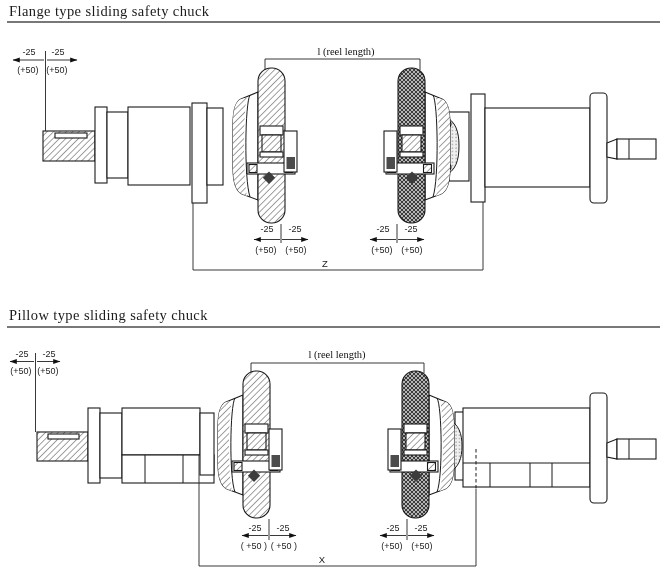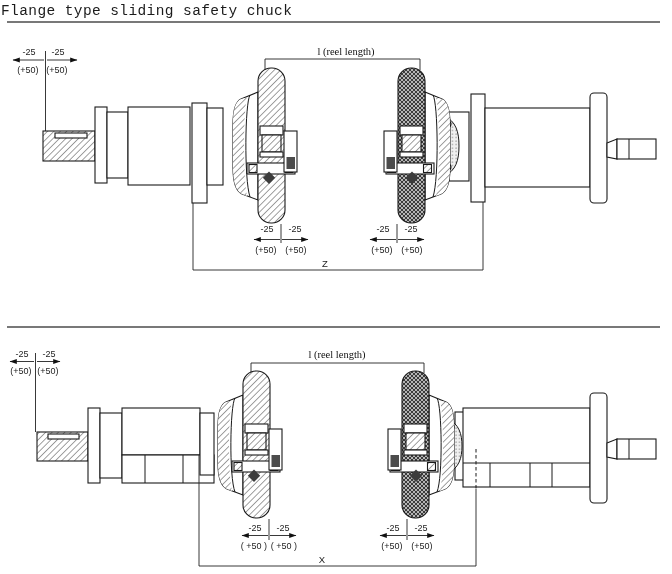--- a/index.html
+++ b/index.html
@@ -1,19 +1,19 @@
 <!DOCTYPE html>
 <html><head>
 <meta charset="utf-8">
 <style>
   html,body{margin:0;padding:0;background:#fff;}
   .page{position:relative;width:672px;height:574px;background:#fff;overflow:hidden;
         font-family:"Liberation Serif",serif;}
-  .sec-title{position:absolute;left:1px;font-size:14.5px;letter-spacing:.4px;color:#1b1b1b;
-             font-family:Liberation Mono, monospace;white-space:nowrap;}
+  .sec-title{position:absolute;left:9px;font-size:14.5px;letter-spacing:.4px;color:#1b1b1b;
+             font-family:Liberation Serif, serif;white-space:nowrap;}
   .t1{top:3px;} .t2{top:307px;}
   .rule{position:absolute;left:7px;width:653px;height:2px;background:#787878;}
   .r1{top:21px;} .r2{top:326px;}
   svg{position:absolute;left:0;top:0;}
   .ol{fill:#fff;stroke:#1a1a1a;stroke-width:1.1;}
   .olh{fill:url(#hL);stroke:#1a1a1a;stroke-width:1.1;}
   .olhd{fill:url(#hD);stroke:#1a1a1a;stroke-width:1.1;}
   .ln{stroke:#1a1a1a;stroke-width:1;fill:none;}
   .dash{stroke:#1a1a1a;stroke-width:1;fill:none;stroke-dasharray:3.5 2.5;}
   .dim{stroke:#222;stroke-width:.9;fill:none;}
@@ -21,20 +21,21 @@
   .reeltxt{font:10.5px "Liberation Serif",serif;fill:#111;text-anchor:middle;}
   .spantxt{font:9.5px "Liberation Sans",sans-serif;fill:#1c1c1c;text-anchor:middle;}
 </style>
 </head>
 <body>
 
 <div class="page">
 
   <div class="sec-title t1">Flange type sliding safety chuck</div>
   <div class="rule r1"></div>
+  <div class="sec-title t2">Pillow type sliding safety chuck</div>
   <div class="rule r2"></div>
 
   <svg width="672" height="574" viewBox="0 0 672 574">
     <defs>
       <pattern id="hL" width="4.5" height="4.5" patternUnits="userSpaceOnUse" patternTransform="rotate(45)">
         <rect width="4.5" height="4.5" fill="#ffffff"></rect>
         <line x1="0" y1="0" x2="0" y2="4.5" stroke="#4a4a4a" stroke-width="1.05"></line>
       </pattern>
       <pattern id="hD" width="4" height="4" patternUnits="userSpaceOnUse">
         <rect width="4" height="4" fill="#b5b5b5"></rect>

